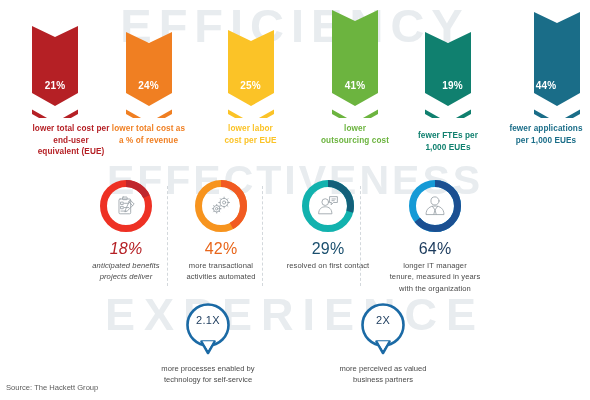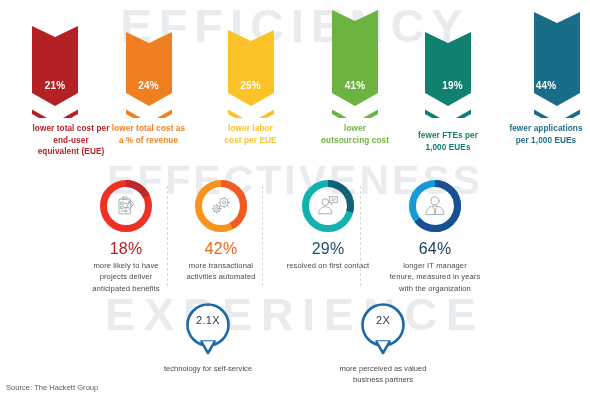--- a/index.html
+++ b/index.html
@@ -224,21 +224,21 @@
         <div>fewer applications</div>
         <div>per 1,000 EUEs</div>
       </div>
     </div>
   </div>
 
 <div id="effectiveness-section">
     <div class="divider" style="left: 167px;"></div>
     <div class="divider" style="left: 262px;"></div>
     <div class="divider" style="left: 360px;"></div>
-    <div class="donut-col" style="left: 78px; width: 96px;">
+    <div class="donut-col" style="left: 78px; width: 96px; font-style: italic;">
       <div class="donut-wrap">
         <svg width="56" height="56" viewBox="0 0 56 56">
           <circle cx="28" cy="28" r="22.5" fill="none" stroke="#ee3124" stroke-width="7"></circle>
           <circle cx="28" cy="28" r="22.5" fill="none" stroke="#c0272d" stroke-width="7" stroke-dasharray="25.446900494077326 141.3716694115407" transform="rotate(-90 28 28)"></circle>
           <svg x="0" y="0" width="56" height="56" viewBox="0 0 56 56">
             <g transform="translate(28,28) scale(.78) translate(-28,-26)">
               <g fill="none" stroke="#9aa3a8" stroke-width="1.1" stroke-linecap="round" stroke-linejoin="round">
                 <rect x="19" y="17" width="15" height="19" rx="1.4"></rect>
                 <rect x="23.5" y="14.5" width="6" height="3.4" rx="0.8"></rect>
                 <rect x="21.5" y="21" width="3" height="3"></rect>
@@ -248,23 +248,22 @@
                 <line x1="21.5" y1="32.5" x2="28" y2="32.5"></line>
                 <path d="M33.5,18.5 L38.5,23.5 L29.5,32.5 L26.5,33.5 L27.5,30.5 Z"></path>
                 <line x1="31.5" y1="20.5" x2="36.5" y2="25.5"></line>
               </g>
             </g>
           </svg>
         </svg>
       </div>
       <div class="donut-pct" style="color: rgb(181, 32, 37);">18%</div>
       <div class="donut-label">
-        <div>more likely to have</div>
+        <div>anticipated benefits</div>
         <div>projects deliver</div>
-        <div>anticipated benefits</div>
       </div>
     </div>
     <div class="donut-col" style="left: 173px; width: 96px;">
       <div class="donut-wrap">
         <svg width="56" height="56" viewBox="0 0 56 56">
           <circle cx="28" cy="28" r="22.5" fill="none" stroke="#f7941e" stroke-width="7"></circle>
           <circle cx="28" cy="28" r="22.5" fill="none" stroke="#f15a22" stroke-width="7" stroke-dasharray="59.3761011528471 141.3716694115407" transform="rotate(-90 28 28)"></circle>
           <svg x="0" y="0" width="56" height="56" viewBox="0 0 56 56">
             <g transform="translate(28,28) scale(.78) translate(-28,-26)">
               <g fill="none" stroke="#9aa3a8" stroke-width="1.1" stroke-linecap="round" stroke-linejoin="round">
@@ -338,20 +337,21 @@
     <div class="pin-col" style="left: 128px; width: 160px;">
       <div class="pin-wrap">
         <svg width="54" height="62" viewBox="0 0 54 62">
           <circle cx="27" cy="25" r="20.5" fill="#ffffff" stroke="#1b6aa5" stroke-width="2.6"></circle>
           <path d="M20.5,41.5 L27,53 L33.5,41.5 Z" fill="#ffffff" stroke="#1b6aa5" stroke-width="2.6" stroke-linejoin="round"></path>
           <path d="M21.5,41.2 L32.5,41.2 L27,50 Z" fill="#ffffff"></path>
         </svg>
         <div class="pin-value" style="color: rgb(27, 58, 92);">2.1X</div>
       </div>
       <div class="pin-label">
+        <div>more processes enabled by</div>
         <div>technology for self-service</div>
       </div>
     </div>
     <div class="pin-col" style="left: 303px; width: 160px;">
       <div class="pin-wrap">
         <svg width="54" height="62" viewBox="0 0 54 62">
           <circle cx="27" cy="25" r="20.5" fill="#ffffff" stroke="#1b6aa5" stroke-width="2.6"></circle>
           <path d="M20.5,41.5 L27,53 L33.5,41.5 Z" fill="#ffffff" stroke="#1b6aa5" stroke-width="2.6" stroke-linejoin="round"></path>
           <path d="M21.5,41.2 L32.5,41.2 L27,50 Z" fill="#ffffff"></path>
         </svg>

